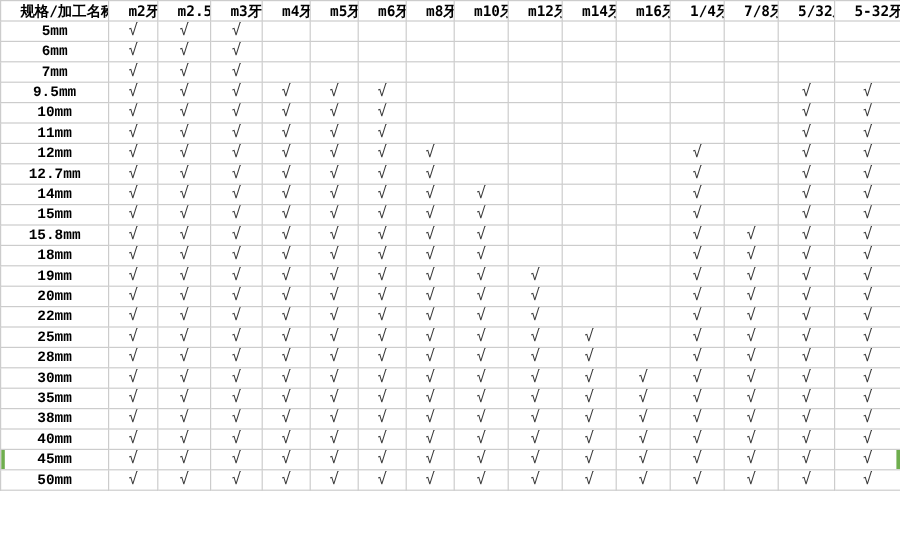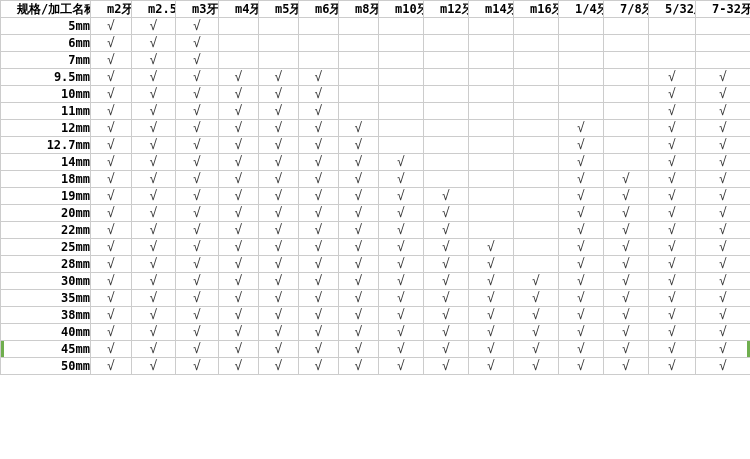--- a/index.html
+++ b/index.html
@@ -31,22 +31,23 @@
     overflow: hidden;
     vertical-align: middle;
     background: #ffffff;
   }
   .sheet thead th {
     font-weight: bold;
     text-align: center;
     padding-left: 16px;
   }
   .sheet td.rowlabel {
-    text-align: right;
+    text-align: center;
     font-weight: bold;
+    font-family: Liberation Mono, monospace;
   }
   .sheet td.cell {
     text-align: center;
     color: #3c3c3c;
     font-size: 13px;
     font-weight: normal;
   }
   tr.selected td.rowlabel {
     box-shadow: inset 3px 0 0 0 var(--sel-green, #6fae4e);
   }
@@ -87,21 +88,21 @@
         <th>m5牙</th>
         <th>m6牙</th>
         <th>m8牙</th>
         <th>m10牙</th>
         <th>m12牙</th>
         <th>m14牙</th>
         <th>m16牙</th>
         <th>1/4牙</th>
         <th>7/8牙</th>
         <th>5/32牙</th>
-        <th>7-32牙</th>
+        <th>5-32牙</th>
       </tr>
   </thead>
   <tbody>
       <tr>
         <td class="rowlabel">5mm</td>
         <td class="cell">√</td>
         <td class="cell">√</td>
         <td class="cell">√</td>
         <td class="cell"></td>
         <td class="cell"></td>
@@ -250,20 +251,56 @@
         <td class="cell">√</td>
         <td class="cell">√</td>
         <td class="cell">√</td>
         <td class="cell">√</td>
         <td class="cell">√</td>
         <td class="cell"></td>
         <td class="cell"></td>
         <td class="cell"></td>
         <td class="cell">√</td>
         <td class="cell"></td>
+        <td class="cell">√</td>
+        <td class="cell">√</td>
+      </tr>
+      <tr>
+        <td class="rowlabel">15mm</td>
+        <td class="cell">√</td>
+        <td class="cell">√</td>
+        <td class="cell">√</td>
+        <td class="cell">√</td>
+        <td class="cell">√</td>
+        <td class="cell">√</td>
+        <td class="cell">√</td>
+        <td class="cell">√</td>
+        <td class="cell"></td>
+        <td class="cell"></td>
+        <td class="cell"></td>
+        <td class="cell">√</td>
+        <td class="cell"></td>
+        <td class="cell">√</td>
+        <td class="cell">√</td>
+      </tr>
+      <tr>
+        <td class="rowlabel">15.8mm</td>
+        <td class="cell">√</td>
+        <td class="cell">√</td>
+        <td class="cell">√</td>
+        <td class="cell">√</td>
+        <td class="cell">√</td>
+        <td class="cell">√</td>
+        <td class="cell">√</td>
+        <td class="cell">√</td>
+        <td class="cell"></td>
+        <td class="cell"></td>
+        <td class="cell"></td>
+        <td class="cell">√</td>
+        <td class="cell">√</td>
         <td class="cell">√</td>
         <td class="cell">√</td>
       </tr>
       <tr>
         <td class="rowlabel">18mm</td>
         <td class="cell">√</td>
         <td class="cell">√</td>
         <td class="cell">√</td>
         <td class="cell">√</td>
         <td class="cell">√</td>

